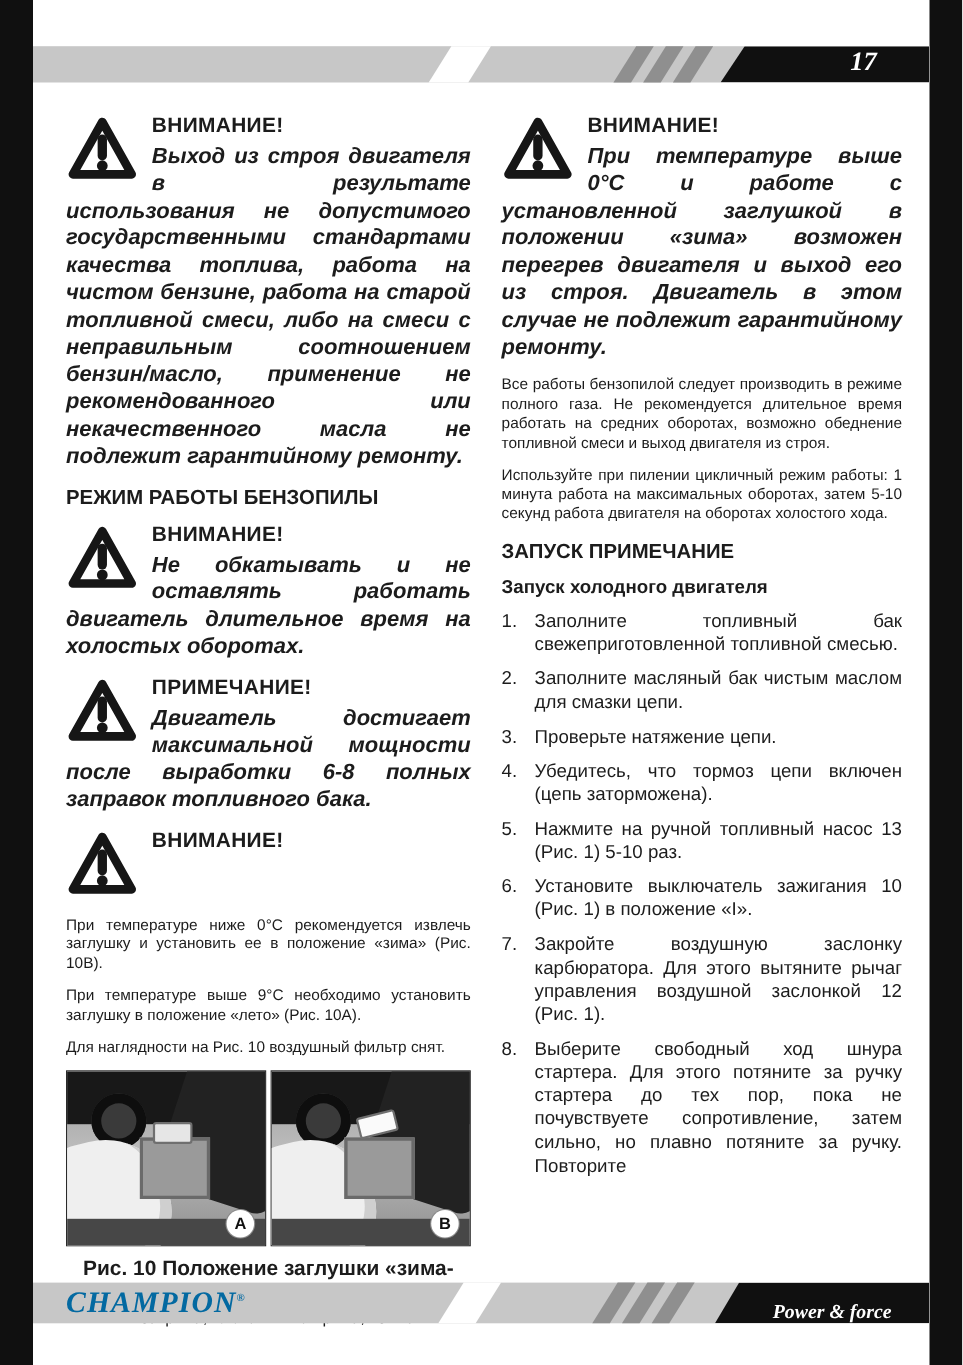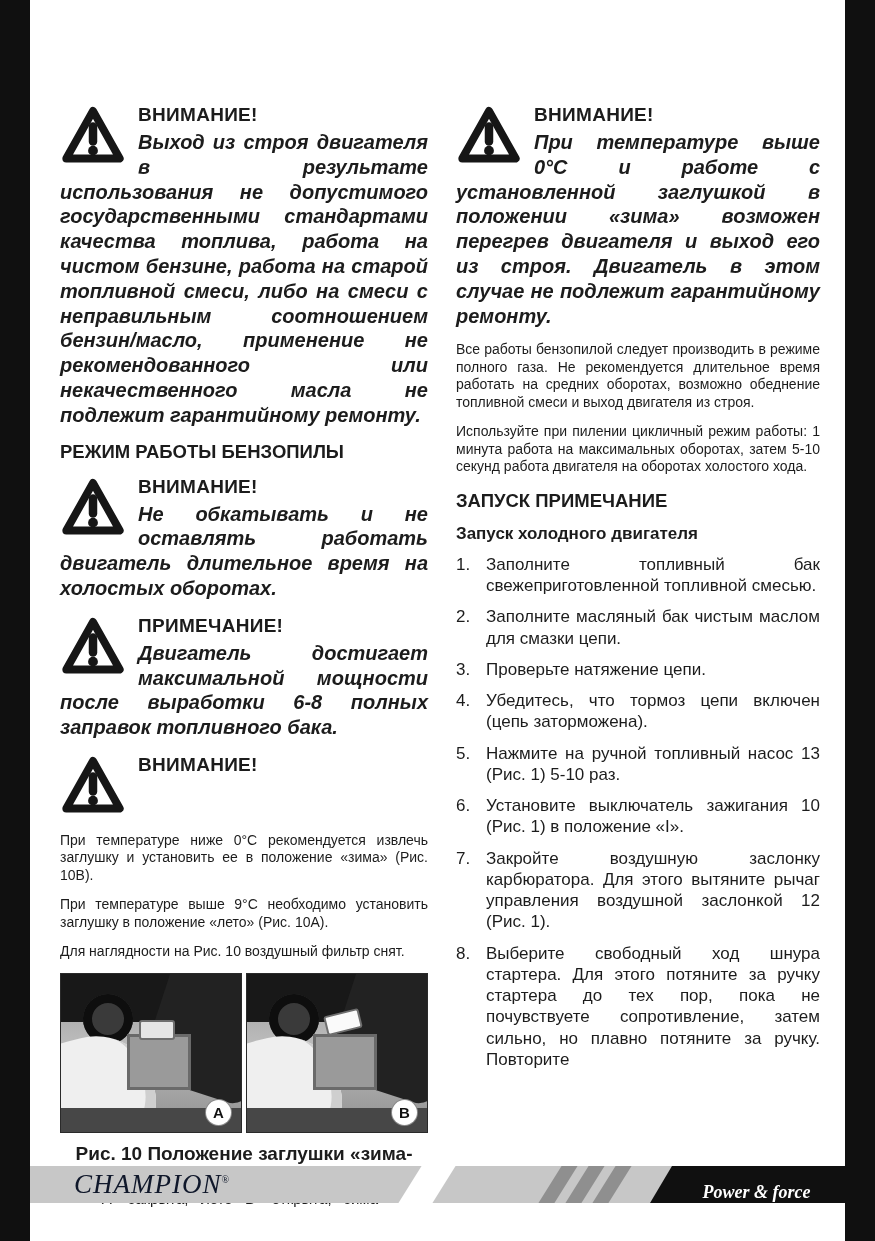--- a/index.html
+++ b/index.html
@@ -23,22 +23,22 @@
   .slash { position:absolute; top:0; height:100%; background:#fff; transform:skewX(-32deg); }
   .stripe { position:absolute; top:0; height:100%; background:#8f8f8f; transform:skewX(-32deg); }
   .black-box {
     position:absolute; right:0; top:0; height:100%; background:#101010; color:#fff;
     clip-path:polygon(22px 0, 100% 0, 100% 100%, 0 100%);
   }
   .pageno-box { width:190px; font-family:"Liberation Serif", serif; font-style:italic; font-weight:bold;
     font-size:24px; text-align:right; padding:2px 48px 0 0; }
   .tagline-box { width:195px; display:flex; align-items:flex-end; justify-content:center;
     font-family:"Liberation Serif", serif; font-style:italic; font-weight:bold; font-size:18px; padding-left:18px; }
-  .brand { position:absolute; left:44px; top:3px; font-family:"Liberation Serif", serif;
-    font-style:italic; font-weight:normal; font-size:27px; letter-spacing:1px; color:#0f172a; }
+  .brand { position:absolute; left:30px; top:3px; font-family:"Liberation Serif", serif;
+    font-style:italic; font-weight:bold; font-size:27px; letter-spacing:1px; color:#0369a1; }
   .brand sup { font-size:10px; font-style:normal; }
 
   
   .col { position:absolute; top:103px; }
   .col-left  { left:60px;  width:368px; }
   .col-right { left:456px; width:364px; }
 
   
   .warn { margin-bottom:13px; }
   .warn::after { content:""; display:block; clear:both; }
@@ -94,20 +94,29 @@
       <circle cx="50" cy="70" r="7.5" fill="#161616"></circle>
     </g>
   </defs>
 </svg>
 
 <div class="page">
 
   <div class="side-bar left"></div>
   <div class="side-bar right"></div>
 
+  <div class="band header">
+    <div class="slash" style="left:370px;width:36px"></div>
+    <div class="stripe" style="left:538px;width:16px"></div>
+    <div class="stripe" style="left:565px;width:16px"></div>
+    <div class="stripe" style="left:592px;width:16px"></div>
+    <div class="black-box pageno-box">
+      <span>17</span>
+    </div>
+  </div>
 
   <div class="col col-left">
 
     <div class="warn">
       <span class="tri-wrap">
         <svg viewBox="0 0 100 92">
             <use href="#warn-tri"></use>
           </svg>
       </span>
       <div class="warn-title">ВНИМАНИЕ!</div>

